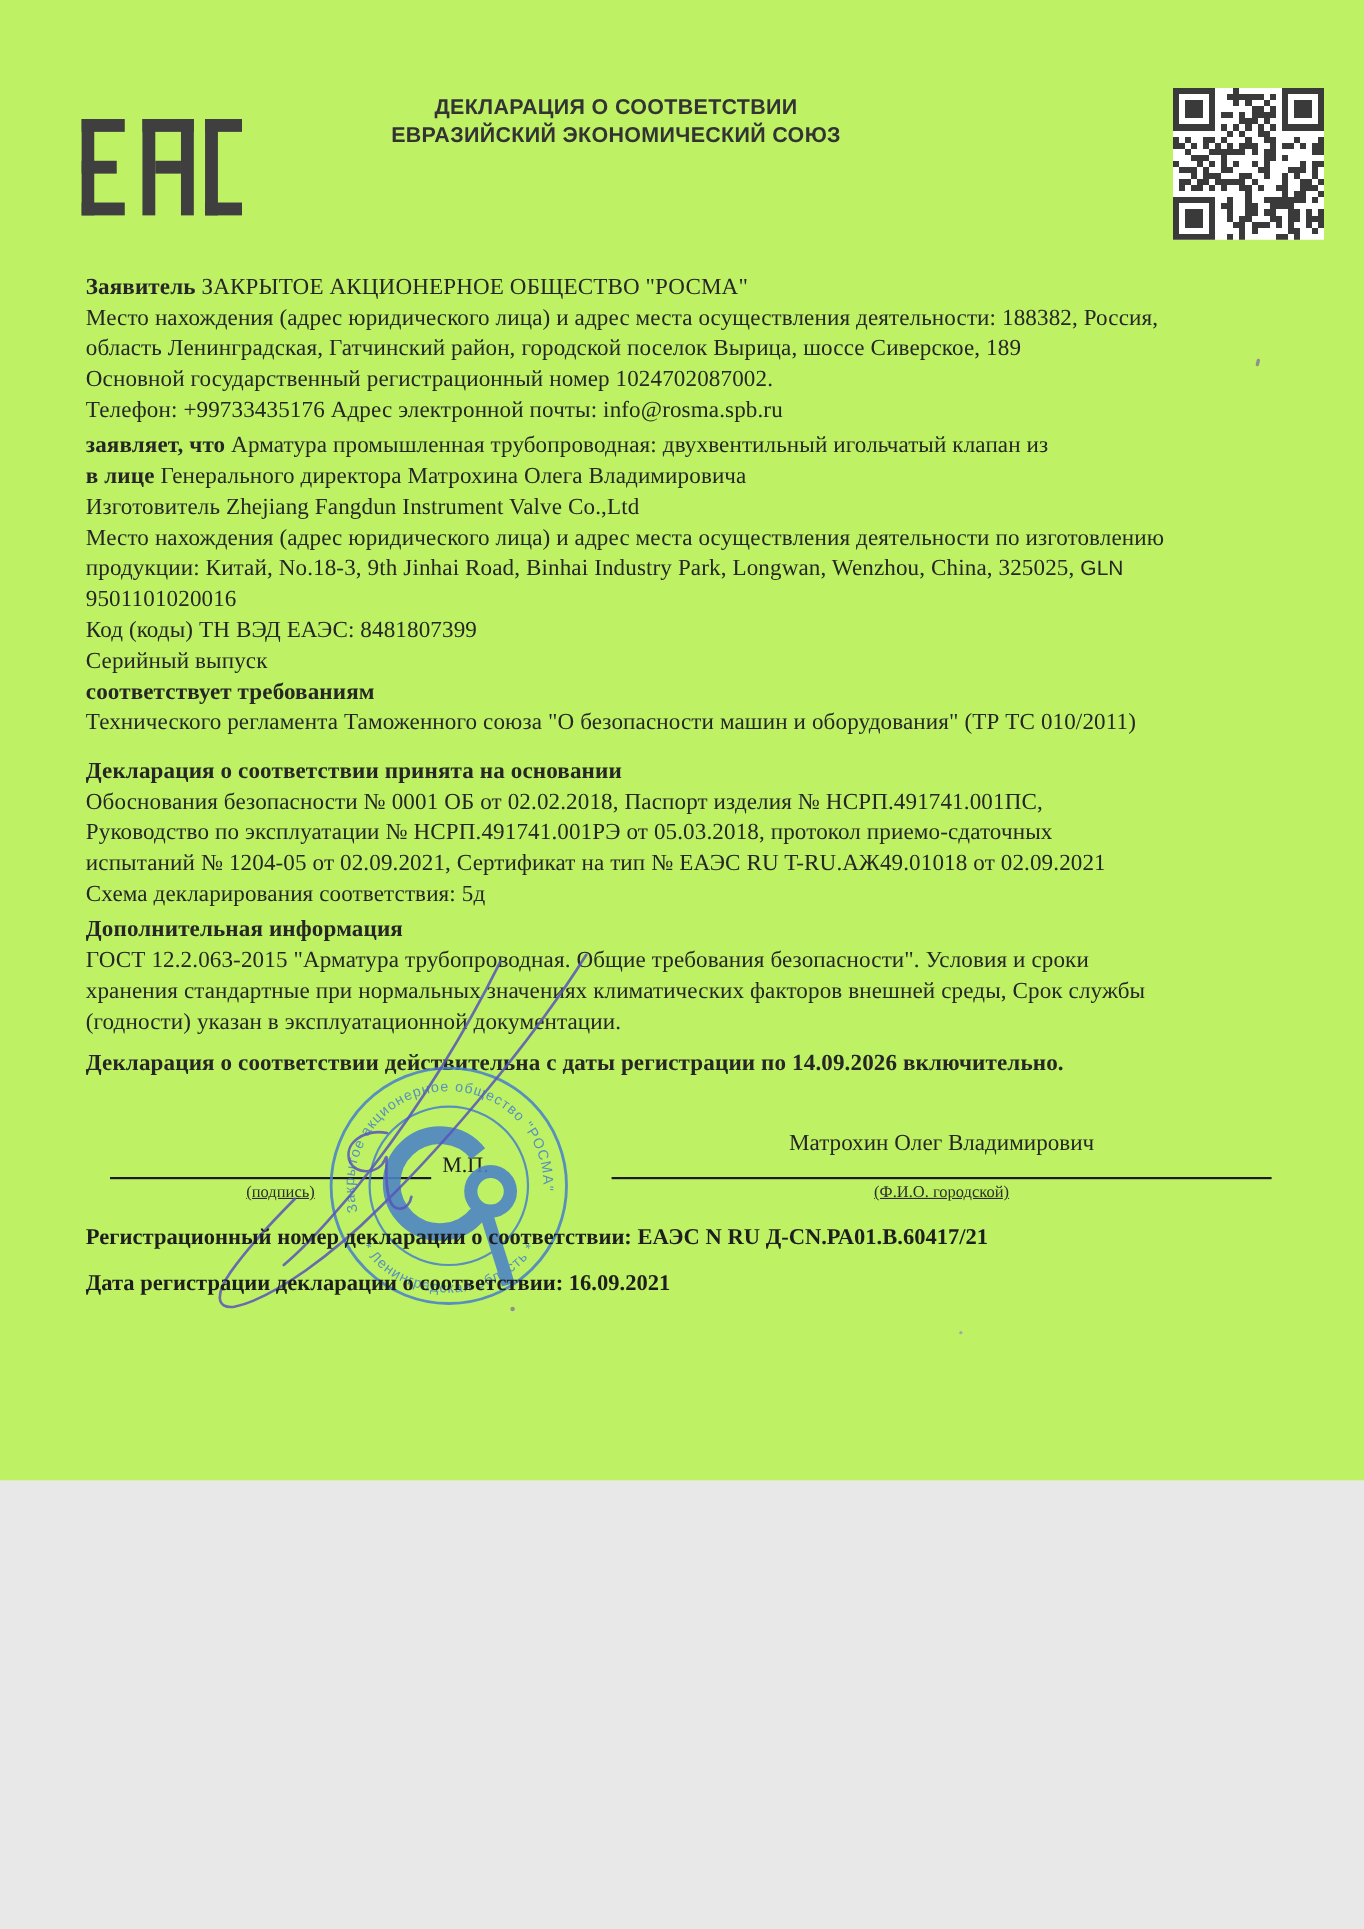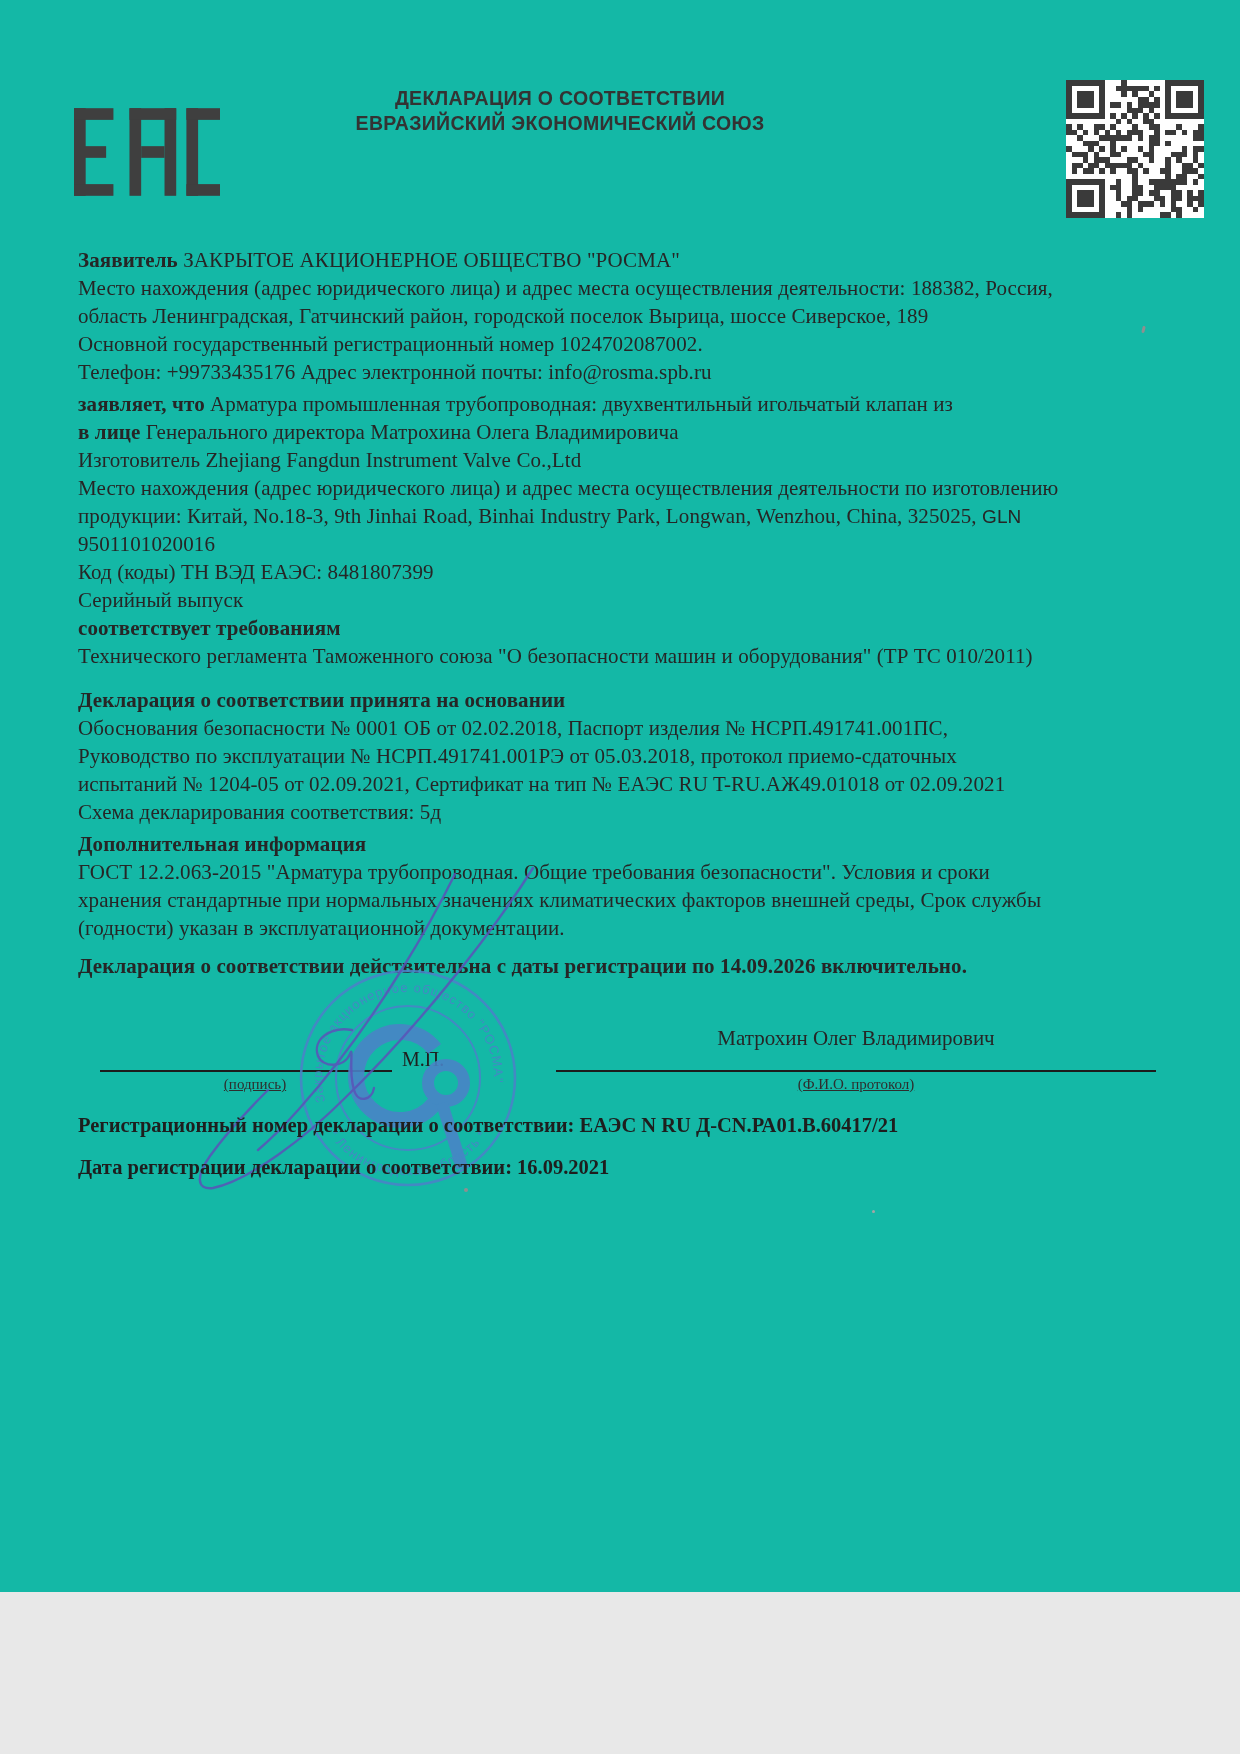--- a/index.html
+++ b/index.html
@@ -1,16 +1,16 @@
 <!DOCTYPE html>
 <html><head>
 <meta charset="utf-8">
 <style>
   html,body{margin:0;padding:0;background:#e8e8e8;}
-  .page{position:relative;width:1240px;height:1592px;background:#14b8a6;overflow:hidden;
+  .page{position:relative;width:1240px;height:1346px;background:#bef264;overflow:hidden;
         font-family:"Liberation Serif",serif;color:#262626;}
 
   
   .eac-logo{position:absolute;left:74px;top:92px;width:146px;height:120px;}
   .doc-title{position:absolute;left:300px;top:86px;width:520px;text-align:center;
              font-family:"Liberation Sans",sans-serif;font-weight:bold;font-size:19.5px;
              line-height:25px;color:#333;letter-spacing:.3px;}
   .qr{position:absolute;left:1066px;top:80px;width:138px;height:138px;}
 
   
@@ -311,21 +311,21 @@
     <div class="line"><span>хранения стандартные при нормальных значениях климатических факторов внешней среды, Срок службы</span></div>
     <div class="line"><span>(годности) указан в эксплуатационной документации.</span></div>
     <div class="line mt10"><b>Декларация о соответствии действительна с даты регистрации по 14.09.2026 включительно.</b></div>
   </div>
 
   <div class="sig-line left"></div>
   <div class="sig-line right"></div>
   <div class="small-label podpis">(подпись)</div>
   <div class="mp">М.П.</div>
   <div class="fio-name">Матрохин Олег Владимирович</div>
-  <div class="small-label fio-label">(Ф.И.О. протокол)</div>
+  <div class="small-label fio-label">(Ф.И.О. городской)</div>
 
   <svg class="stamp" viewBox="0 0 224 224" aria-hidden="true">
     <g fill="none" stroke="#4a83c8">
       <circle cx="112" cy="112" r="107" stroke-width="2.6"></circle>
       <circle cx="112" cy="112" r="72" stroke-width="2"></circle>
 
       <path d="M 138.7 137.1 A 44 44 0 1 1 138.7 82.9" stroke-width="16"></path>
       <circle cx="150" cy="117" r="18" stroke-width="12"></circle>
       <path d="M 146 137 C 152 158 160 180 166 202" stroke-width="12"></path>
     </g>

